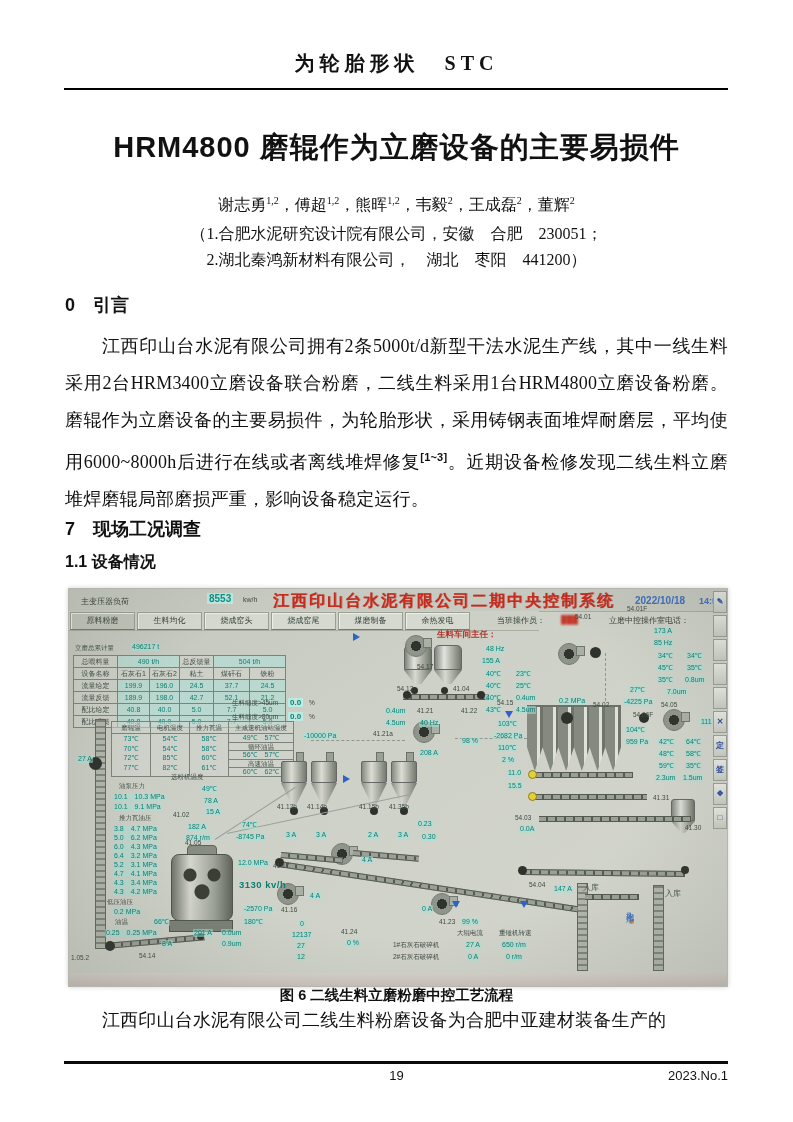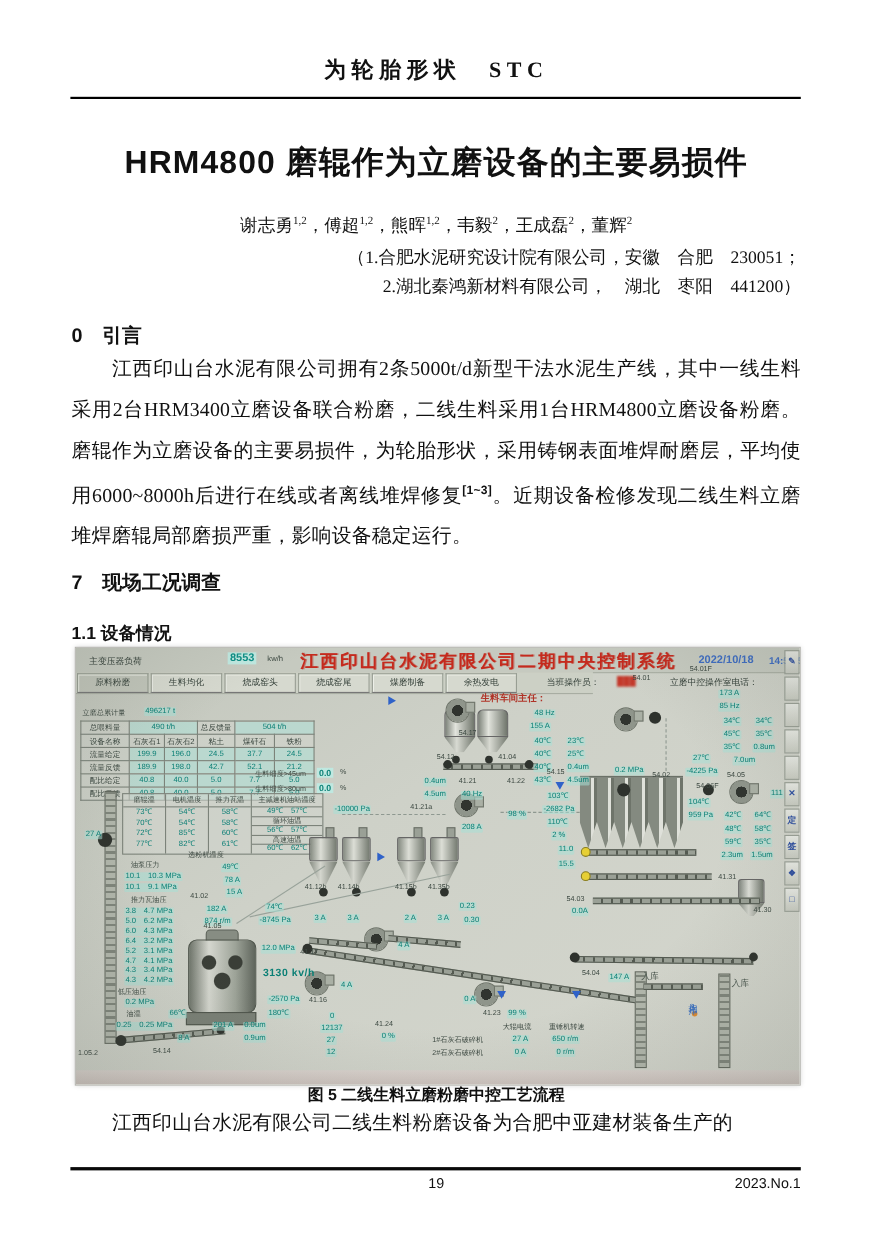--- a/index.html
+++ b/index.html
@@ -8,28 +8,28 @@
   .abs{position:absolute;}
 
   
   .journal-head{top:50px;left:65px;width:663px;text-align:center;
     font-size:20px;font-weight:bold;letter-spacing:5px;font-family:"Liberation Serif",serif;}
   .head-rule{top:88px;left:64px;width:664px;height:2px;background:#000;}
   .art-title{top:128px;left:40px;width:713px;text-align:center;font-size:29px;font-weight:bold;
     font-family:"Liberation Sans",sans-serif;letter-spacing:1px;}
   .authors{top:195px;left:65px;width:663px;text-align:center;font-size:16px;}
   .authors sup{font-size:10px;}
-  .affil{left:65px;width:663px;text-align:right;font-size:16px;}
+  .affil{left:65px;width:663px;text-align:center;font-size:16px;}
   .aff1{top:224px;} .aff2{top:250px;}
   .sec-h{left:65px;font-family:"Liberation Sans",sans-serif;font-weight:bold;font-size:18px;}
   .h0{top:293px;} .h1x{top:517px;} 
-  .h11{top:566px;font-size:16px;}
+  .h11{top:552px;font-size:16px;}
   .para{left:65px;width:663px;font-size:18px;line-height:37px;text-align:justify;
     text-indent:2.05em;letter-spacing:.2px;}
-  .p0{top:317px;}
+  .p0{top:328px;}
   .p0 sup{font-size:11px;font-weight:bold;font-family:"Liberation Sans",sans-serif;}
   .p1{top:1005px;line-height:30px;}
   .fig-caption{top:986px;left:65px;width:663px;text-align:center;font-size:14.5px;font-weight:bold;
     font-family:"Liberation Sans",sans-serif;}
   .foot-rule{top:1061px;left:64px;width:664px;height:3px;background:#0a0a0a;}
   .foot-page{top:1068px;left:65px;width:663px;text-align:center;font-size:13px;font-family:"Liberation Sans",sans-serif;}
   .foot-issue{top:1068px;left:65px;width:663px;text-align:right;font-size:13px;font-family:"Liberation Sans",sans-serif;}
 
   
   .fig{top:588px;left:68px;width:658px;height:397px;border:1px solid #b5b5b0;
@@ -543,18 +543,18 @@
         <div class="tbtn">定</div>
         <div class="tbtn">签</div>
         <div class="tbtn">❖</div>
         <div class="tbtn">□</div>
       </div>
 
     <div class="bezel"></div>
   </div>
 </div>
 
-<div class="abs fig-caption">图 5  二线生料立磨粉磨中控工艺流程</div>
+<div class="abs fig-caption">图 6  二线生料立磨粉磨中控工艺流程</div>
 <p class="abs para p1" style="margin:0;">江西印山台水泥有限公司二线生料粉磨设备为合肥中亚建材装备生产的</p>
 
 <div class="abs foot-rule"></div>
 <div class="abs foot-page">19</div>
 <div class="abs foot-issue">2023.No.1</div>
 
 </body></html>

